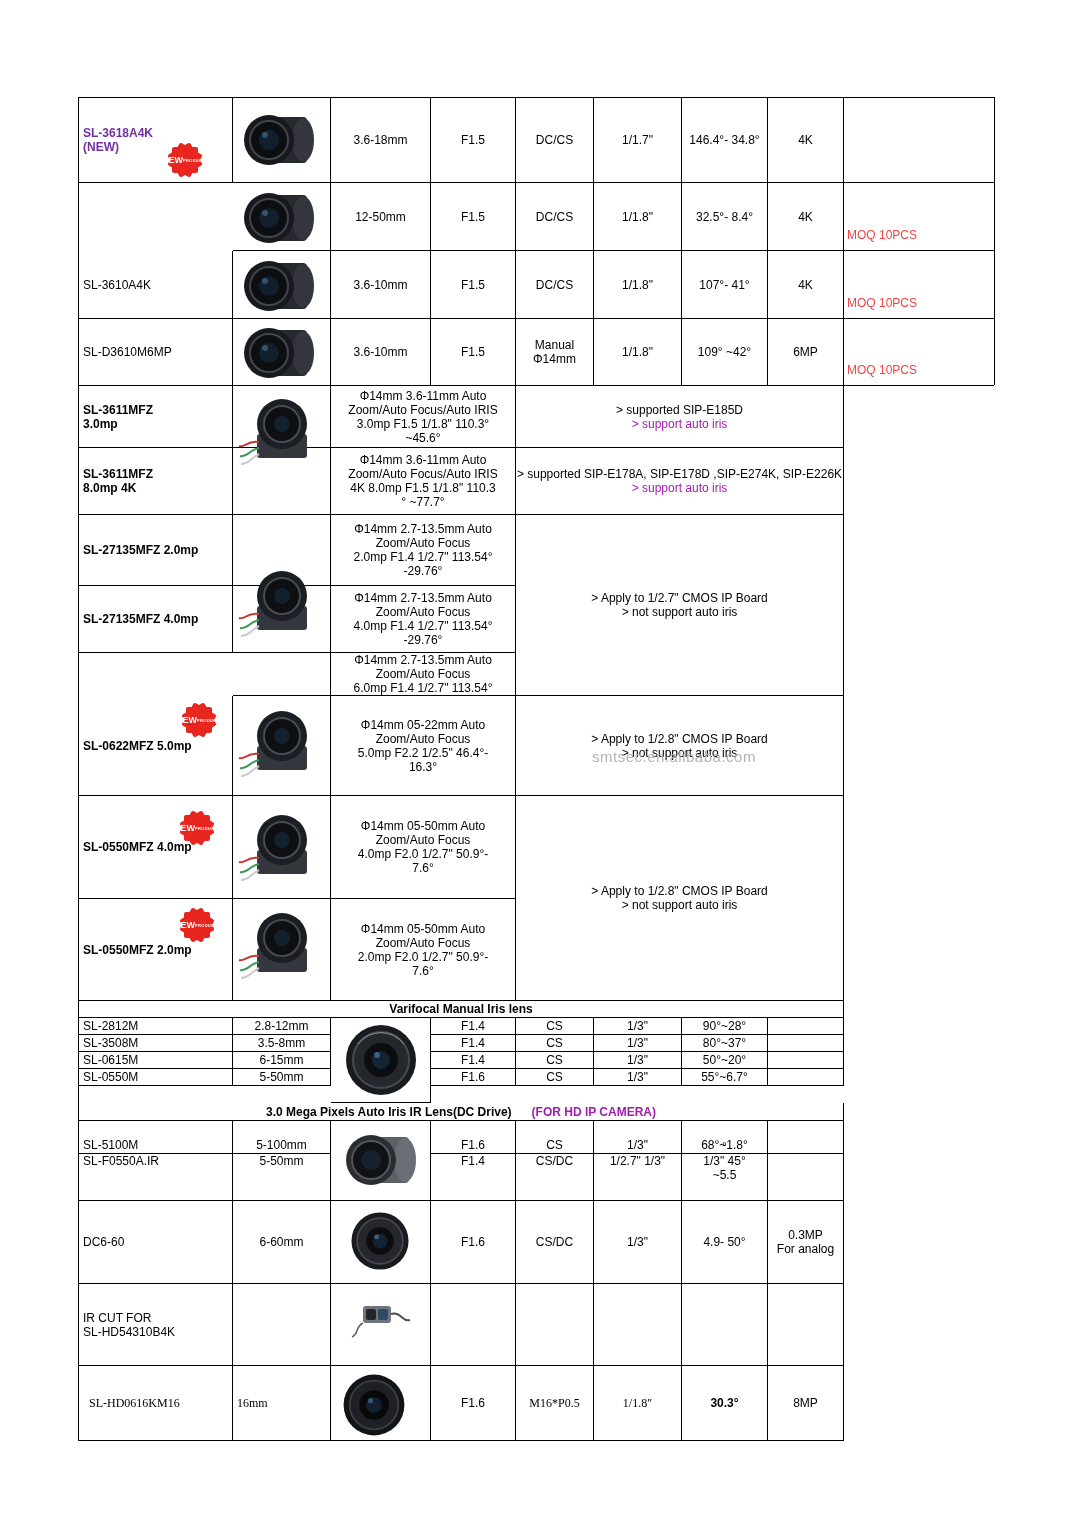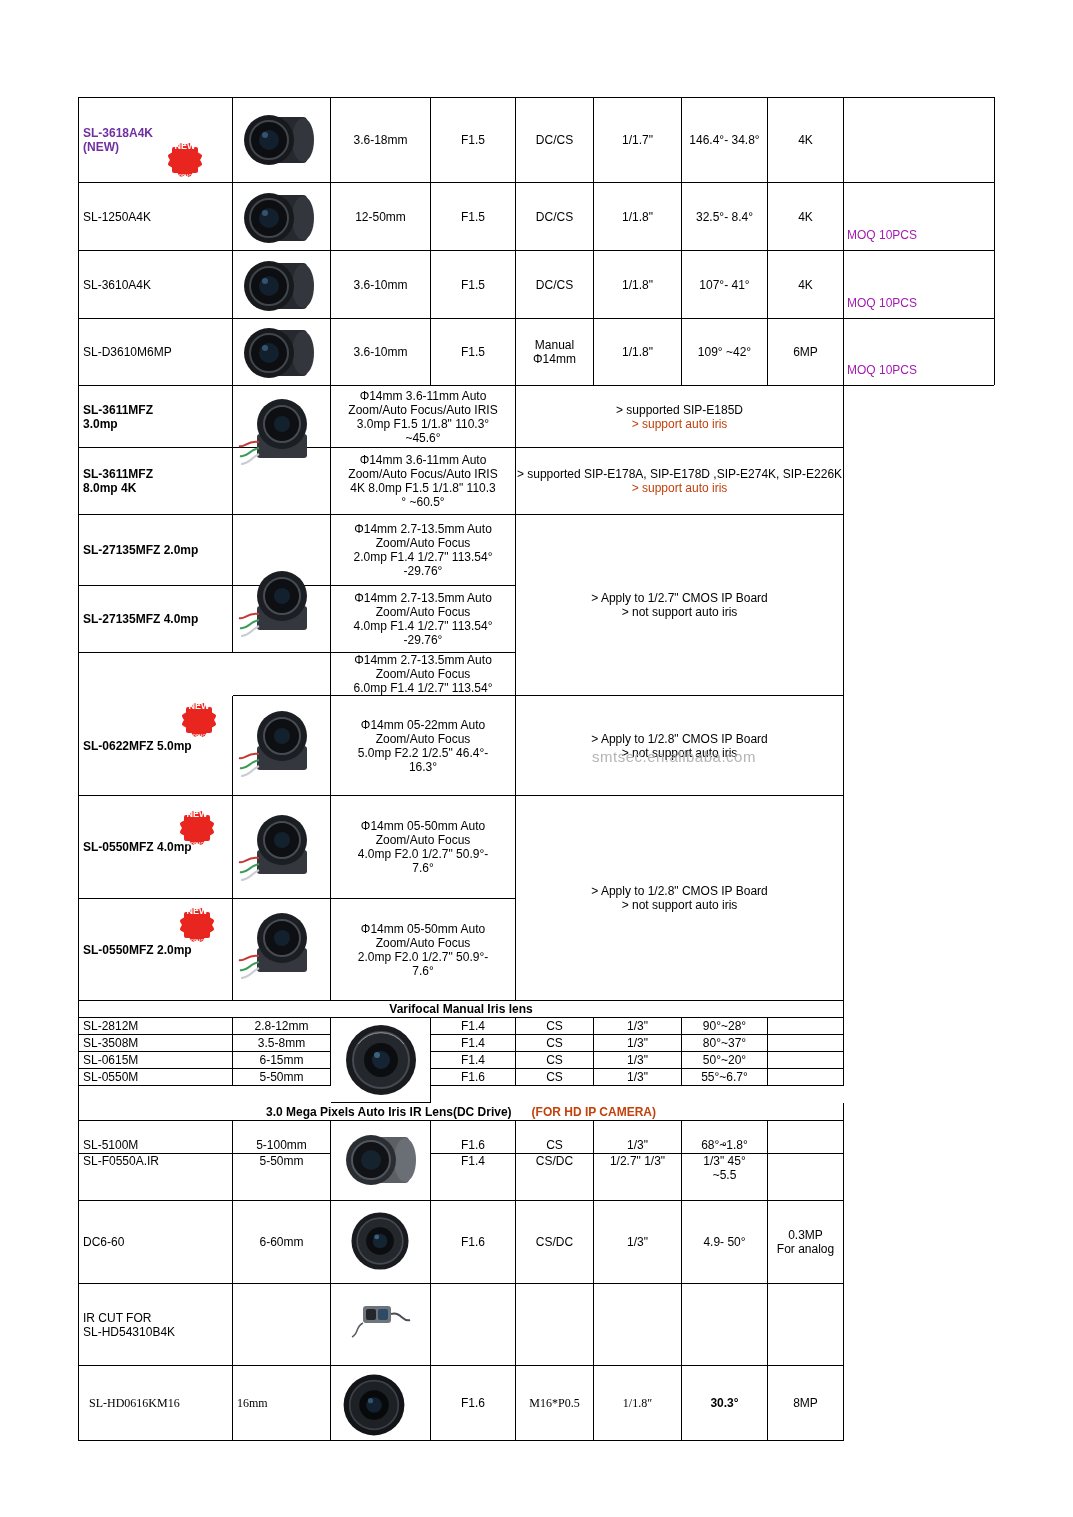--- a/index.html
+++ b/index.html
@@ -11,21 +11,21 @@
   #note-col{position:absolute;left:843px;top:97px;width:152px;height:288px;
             border-top:1px solid #000;border-right:1px solid #000;box-sizing:border-box}
 
   .cell{position:absolute;box-sizing:border-box;border-right:1px solid #000;border-bottom:1px solid #000;
         display:flex;flex-direction:column;align-items:center;justify-content:center;
         text-align:center;font-size:12px;line-height:14px;overflow:hidden}
   .left{align-items:flex-start;text-align:left;padding-left:4px}
   .pad10{padding-left:10px}
   .bold{font-weight:bold}
   .purple{color:#7030A0;font-weight:bold}
-  .red{color:#c2410c}
+  .red{color:#a21caf}
   .fs11{font-size:12px;white-space:nowrap}
   .serif{font-family:Liberation Serif, serif}
   .compact{line-height:15px}
   .rowflex{flex-direction:row;gap:20px}
 
   
   .colA{left:0;width:154px}
   .colB{left:154px;width:98px}
   .colC{left:252px;width:100px}
   .colD{left:352px;width:85px}
@@ -44,29 +44,29 @@
   .rSup79{top:417px;height:181px}.rSup1112{top:698px;height:205px}
   .rVH{top:903px;height:17px}
   .rV1{top:920px;height:17px}.rV2{top:937px;height:17px}.rV3{top:954px;height:17px}
   .rV4{top:971px;height:17px}.rV5{top:1039px;height:17px}.rVImg{top:920px;height:85px}
   .rIH{top:1005px;height:18px}
   .rC1{top:1023px;height:80px}.rC2{top:1103px;height:83px}.rC3{top:1186px;height:82px}.rC4{top:1268px;height:75px}
 
   
   .note-cell{position:absolute;left:0;width:100%;box-sizing:border-box;border-bottom:1px solid #000;
              display:flex;align-items:flex-end;justify-content:flex-start;
-             padding:0 0 8px 4px;font-size:12px;color:#a21caf}
+             padding:0 0 8px 4px;font-size:12px;color:#ef4444}
   .n1{top:0;height:85px}.n2{top:85px;height:68px}.n3{top:153px;height:68px}.n4{top:221px;height:67px}
 
   
   .img{position:absolute;z-index:1}
 
   
-  .badge{position:absolute;width:36px;height:36px;z-index:3;display:flex;flex-direction:column;
-         align-items:center;justify-content:space-between}
+  .badge{position:absolute;width:36px;height:36px;z-index:3;display:flex;flex-direction:row;
+         align-items:center;justify-content:center}
   .badge i{display:block;position:absolute;left:5px;top:5px;width:26px;height:26px;background:#E8251F;border-radius:2px}
   .badge i:nth-child(2){transform:rotate(30deg)}
   .badge i:nth-child(3){transform:rotate(60deg)}
   .badge span{position:relative;z-index:1;color:#fff;font-weight:bold}
   .badge .b1{font-size:9px;line-height:9px}
   .badge .b2{font-size:4px;line-height:5px;letter-spacing:0.3px}
   .bd1{left:88px;top:44px}.bd2{left:102px;top:604px}.bd3{left:100px;top:712px}.bd4{left:100px;top:809px}
 
   .watermark{position:absolute;left:592px;top:748px;font-size:15px;color:#B4B4B4;z-index:4;letter-spacing:0.5px}
 </style>
@@ -80,23 +80,20 @@
     <span class="purple">(NEW)</span>
   </div>
   <div class="cell colB rA1"></div>
   <div class="cell colC rA1">3.6-18mm</div>
   <div class="cell colD rA1">F1.5</div>
   <div class="cell colE rA1">DC/CS</div>
   <div class="cell colF rA1">1/1.7"</div>
   <div class="cell colG rA1">146.4°- 34.8°</div>
   <div class="cell colH rA1">4K</div>
 
-  <div class="cell colA rA2 left">
-    <span>SL-1250A4K</span>
-  </div>
   <div class="cell colB rA2"></div>
   <div class="cell colC rA2">12-50mm</div>
   <div class="cell colD rA2">F1.5</div>
   <div class="cell colE rA2">DC/CS</div>
   <div class="cell colF rA2">1/1.8"</div>
   <div class="cell colG rA2">32.5°- 8.4°</div>
   <div class="cell colH rA2">4K</div>
 
   <div class="cell colA rA3 left">
     <span>SL-3610A4K</span>
@@ -141,21 +138,21 @@
 
   <div class="cell colA rB6 left">
     <span class="bold">SL-3611MFZ</span>
     <span class="bold">8.0mp 4K</span>
   </div>
   <div class="cell colB rB6"></div>
   <div class="cell colDesc rB6">
     <span>Φ14mm 3.6-11mm  Auto</span>
     <span>Zoom/Auto Focus/Auto IRIS</span>
     <span>4K 8.0mp  F1.5    1/1.8"   110.3</span>
-    <span>° ~60.5°</span>
+    <span>° ~77.7°</span>
   </div>
   <div class="cell colSup rB6">
     <span class="fs11">&gt; supported  SIP-E178A, SIP-E178D ,SIP-E274K, SIP-E226K</span>
     <span class="red">&gt; support auto iris</span>
   </div>
 
   <div class="cell colA rB7 left">
     <span class="bold">SL-27135MFZ 2.0mp</span>
   </div>
   <div class="cell colB rB7"></div>

